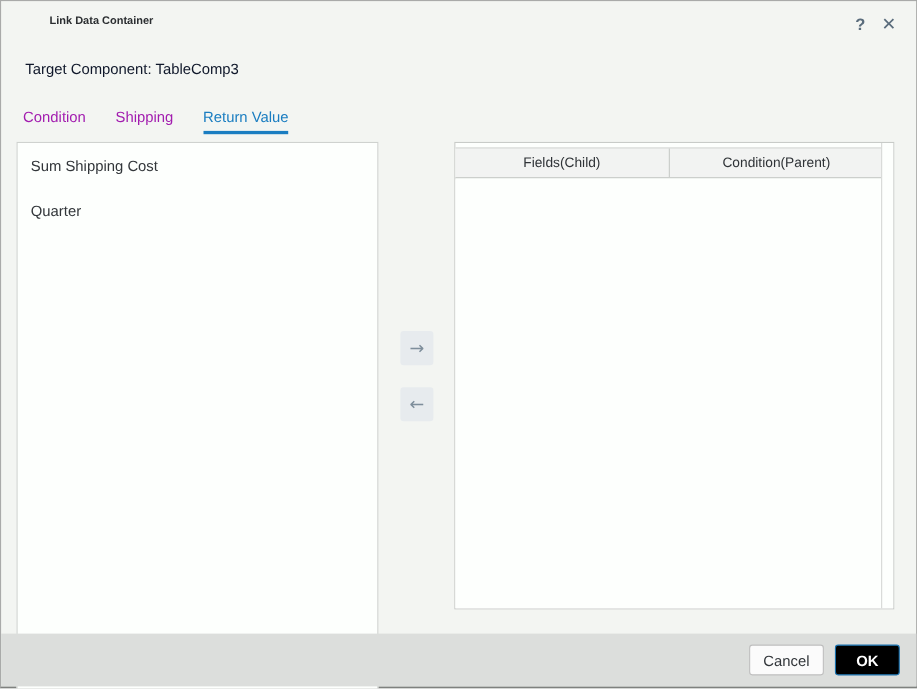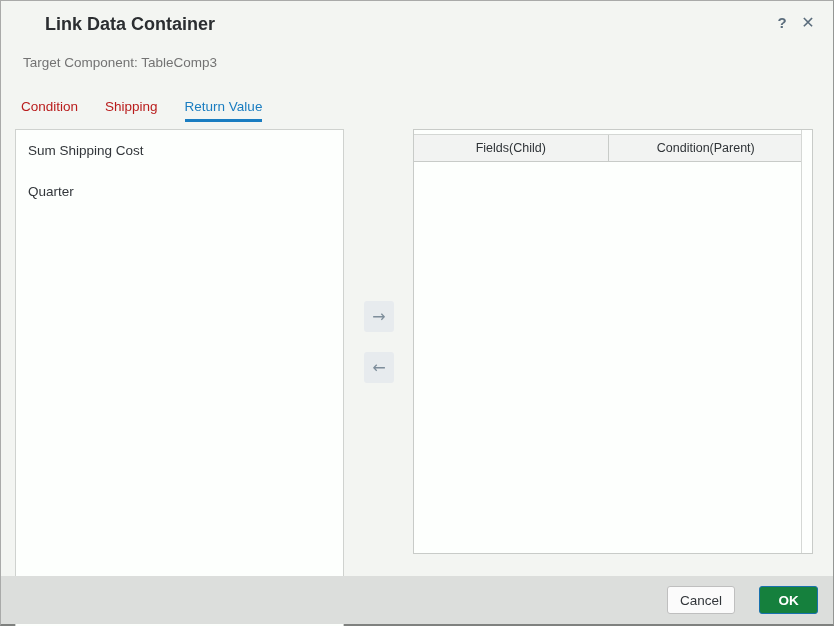--- a/index.html
+++ b/index.html
@@ -11,41 +11,41 @@
   .dialog {
     position: relative;
     width: 834px; height: 626px;
     background: #f3f5f2;
     border: 1px solid #a9aaa9;
     border-bottom: 2px solid #7f817f;
     border-right: 1px solid #949694;
   }
   .dialog-title {
     position: absolute; left: 20px; top: 13px;
-    font-size: 18px; font-weight: bold; color: #2b2e31; padding-left: 24px;
+    font-size: 10px; font-weight: bold; color: #2b2e31; padding-left: 24px;
   }
   .icon-btn {
     position: absolute; top: 10px;
     width: 22px; height: 22px;
     display: flex; align-items: center; justify-content: center;
     color: #5a6c7c; font-size: 15px; font-weight: bold;
     cursor: pointer; user-select: none;
   }
   .help-btn  { left: 770px; }
   .close-btn { left: 796px; font-size: 16px; }
   .target-label {
     position: absolute; left: 22px; top: 54px;
-    font-size: 13.5px; color: #737373;
+    font-size: 13.5px; color: #0f172a;
   }
   .tab-bar {
     position: absolute; left: 20px; top: 98px;
     display: flex;
   }
   .tab {
-    font-size: 13.5px; color: #b91c1c;
+    font-size: 13.5px; color: #a21caf;
     margin-right: 27px; padding-bottom: 5px;
     border-bottom: 3px solid transparent;
     cursor: pointer;
   }
   .tab.active {
     color: #1a7dc1;
     border-bottom: 3px solid #1a7dc1;
   }
   .left-panel {
     position: absolute; left: 14px; top: 128px;
@@ -100,37 +100,37 @@
     position: absolute; top: 0; right: 0; bottom: 0;
     width: 11px;
     background: #fdfffd;
     border-left: 1px solid #d5d8d5;
   }
   .footer {
     position: absolute; left: 0; right: 0; bottom: 0;
     height: 48px;
     background: #dcdedc;
     display: flex; align-items: center; justify-content: flex-end;
-    gap: 24px; padding-right: 15px;
+    gap: 10px; padding-right: 15px;
   }
   .btn {
     height: 28px; min-width: 59px;
     border-radius: 3px;
     font-size: 13.5px;
     font-family: "Liberation Sans", "DejaVu Sans", sans-serif;
     cursor: pointer;
     padding: 0 12px;
   }
   .btn.cancel {
     background: #fbfbfb;
     border: 1px solid #bfbfbf;
     color: #32363a;
   }
   .btn.ok {
-    background: #15803d;
+    background: #000000;
     border: 1px solid #1871ae;
     color: #ffffff;
     font-weight: 600;
   }
 </style>
 </head>
 <body>
 
 <div class="dialog">
 

